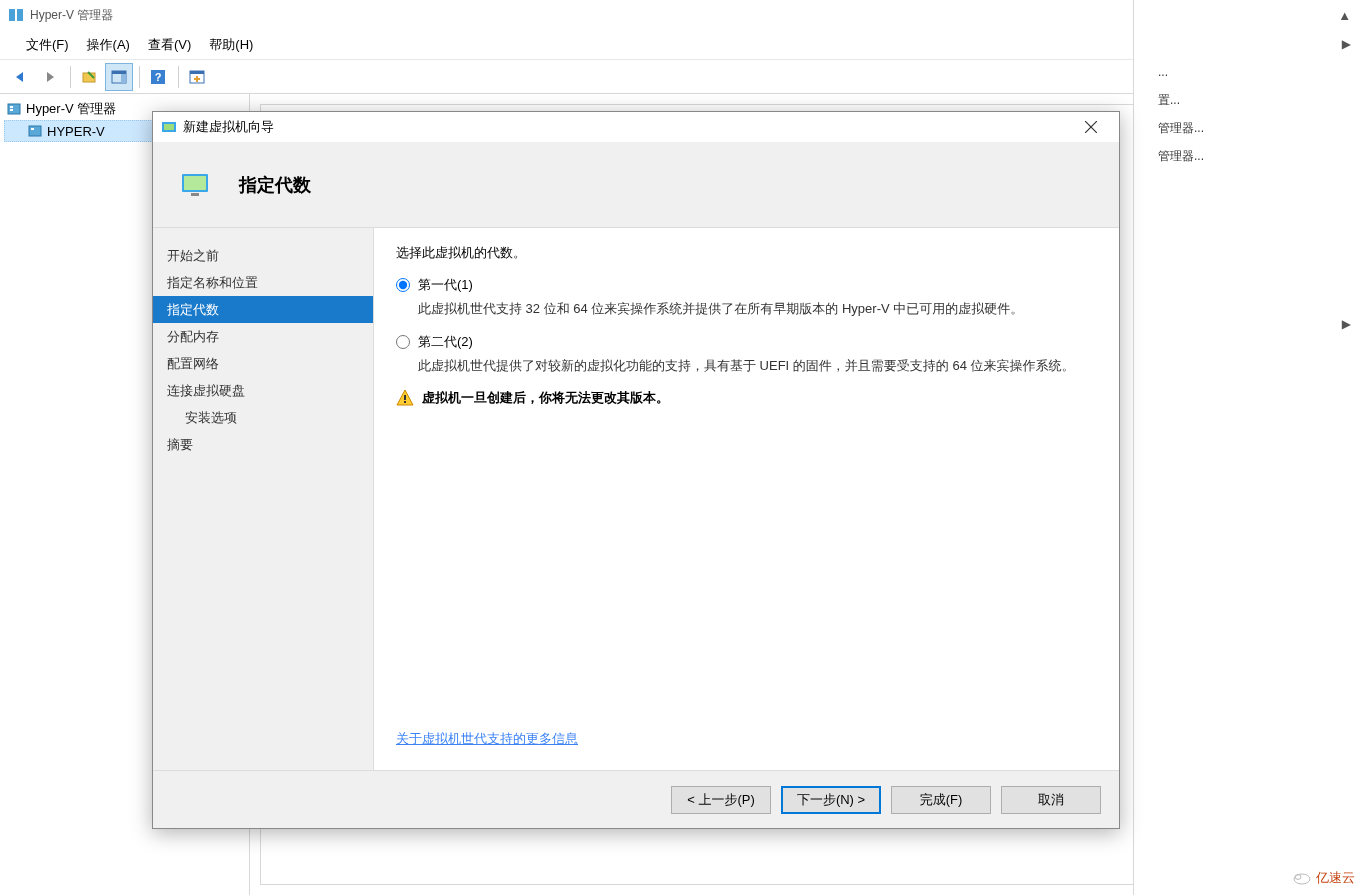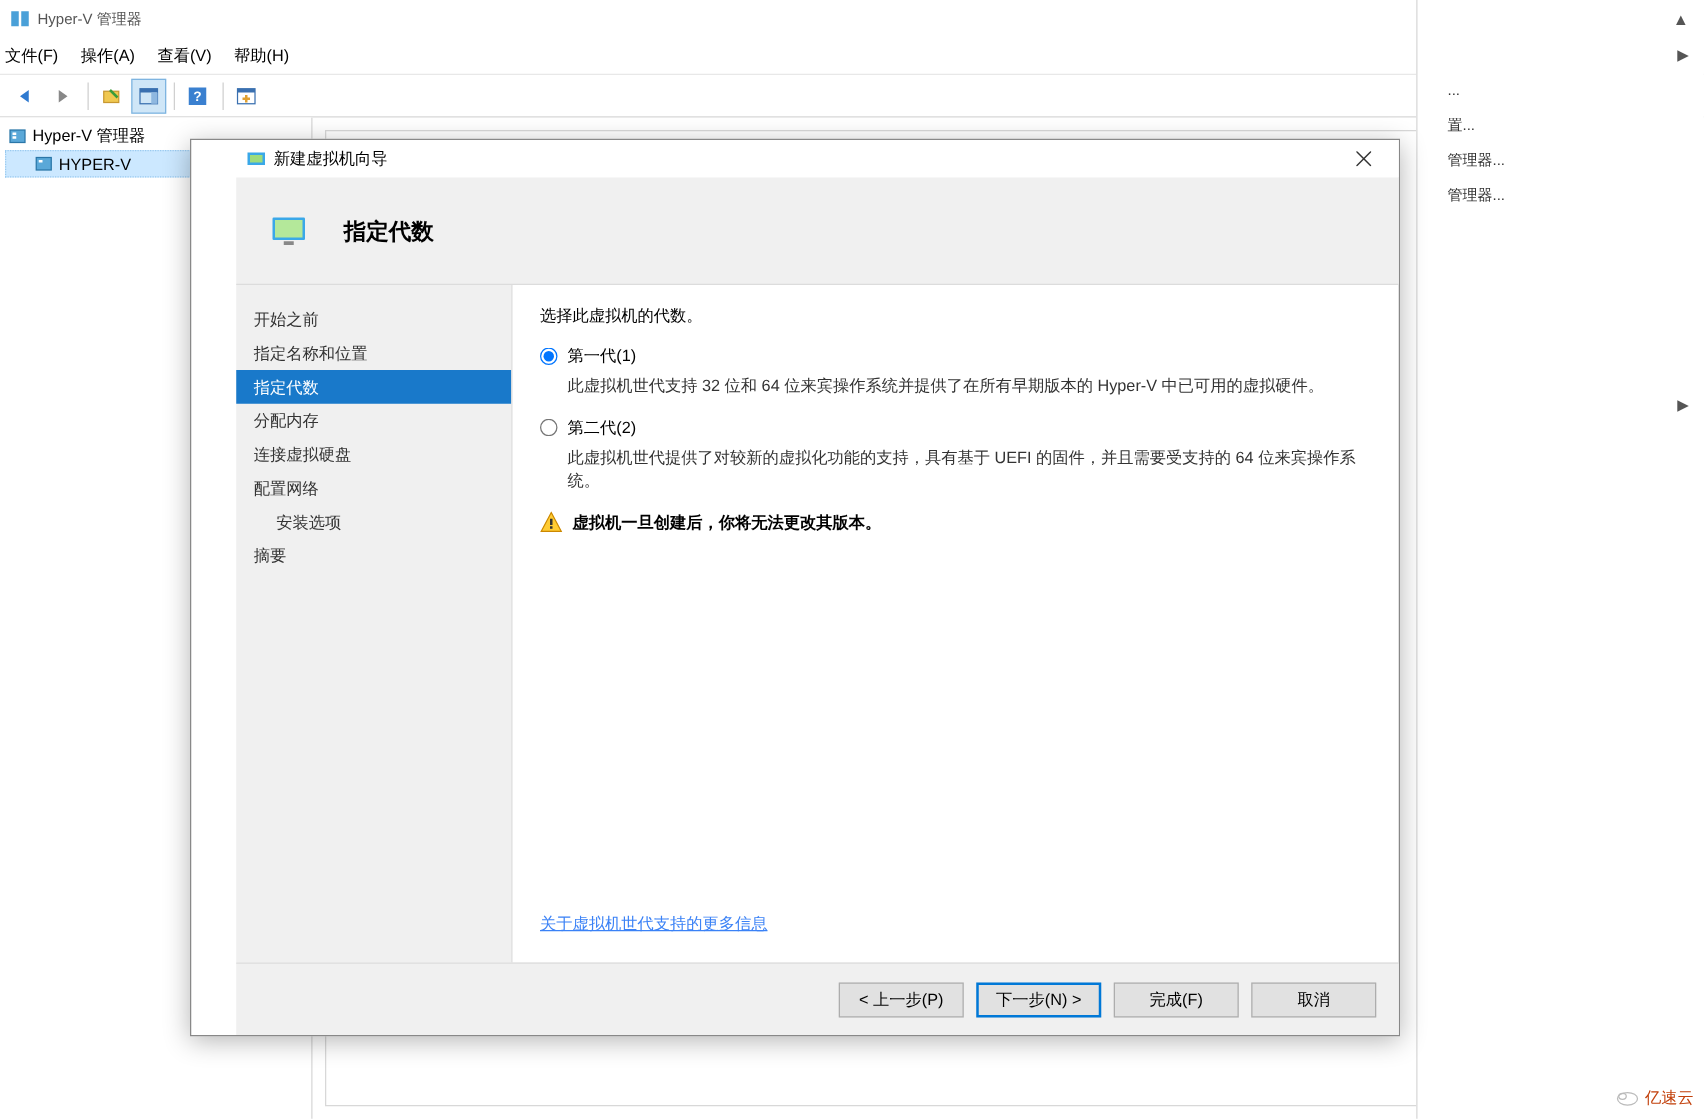--- a/index.html
+++ b/index.html
@@ -6,42 +6,42 @@
 body { background: #fff; width: 1363px; height: 895px; position: relative; overflow: hidden; }
 
 
 .main-window { width: 1363px; height: 895px; position: relative; }
 .titlebar { height: 30px; display: flex; align-items: center; padding: 0 8px; background: #fff; }
 .titlebar-icon { width: 16px; height: 16px; margin-right: 6px; }
 .titlebar-text { font-size: 12px; color: #555; flex: 1; }
 .win-controls { display: flex; }
 .win-btn { width: 46px; height: 30px; display: flex; align-items: center; justify-content: center; color: #666; font-size: 13px; }
 
-.menubar { height: 30px; display: flex; align-items: center; padding: 0 4px; gap: 18px; background: #fff; border-bottom: 1px solid #e8e8e8; }
+.menubar { height: 30px; display: flex; align-items: center; padding: 0 26px; gap: 18px; background: #fff; border-bottom: 1px solid #e8e8e8; }
 .menubar span { font-size: 13px; color: #000; }
 
 .toolbar { height: 34px; display: flex; align-items: center; padding: 0 6px; gap: 0; background: #fff; border-bottom: 1px solid #d8d8d8; }
 .tool-btn { width: 28px; height: 28px; display: flex; align-items: center; justify-content: center; margin-right: 2px; }
 .tool-btn.selected { background: #cfe6f7; border: 1px solid #7eb4e0; }
 .tool-sep { width: 1px; height: 22px; background: #d0d0d0; margin: 0 4px; }
 
 .content-area { display: flex; height: calc(895px - 30px - 30px - 34px); }
 .tree-panel { width: 250px; border-right: 1px solid #d8d8d8; padding: 4px; background: #fff; }
 .tree-root { display: flex; align-items: center; height: 22px; gap: 4px; padding-left: 2px; font-size: 13px; }
 .tree-child { display: flex; align-items: center; height: 22px; gap: 4px; padding-left: 22px; font-size: 13px; background: #cce8ff; border: 1px dotted #99c9ef; text-align: center; }
 .tree-icon { width: 16px; height: 16px; display: inline-flex; align-items: center; justify-content: center; }
 .right-inner-border { position: absolute; left: 10px; right: 10px; top: 10px; bottom: 10px; border: 1px solid #d8d8d8; }
 .action-panel { position: absolute; right: 0; top: 0; width: 230px; height: 100%; border-left: 1px solid #d8d8d8; background: #fff; }
 .action-header { height: 30px; display: flex; align-items: center; padding: 0 12px; font-size: 13px; justify-content: space-between; }
 .action-item { height: 28px; display: flex; align-items: center; padding: 0 12px 0 24px; font-size: 12px; color: #333; }
 .arrow-right { color: #555; }
 .arrow-up { color: #555; }
 
 
-.dialog { position: absolute; left: 152px; top: 111px; width: 968px; height: 718px; background: #fff; border: 1px solid #888; box-shadow: 0 4px 20px rgba(0,0,0,0.3); display: flex; flex-direction: column; padding-left: 36px; }
+.dialog { position: absolute; left: 152px; top: 111px; width: 968px; height: 718px; background: #fff; border: 1px solid #888; box-shadow: 0 4px 20px rgba(0,0,0,0.3); display: flex; flex-direction: column; }
 .dialog-titlebar { height: 30px; display: flex; align-items: center; padding: 0 8px; background: #fff; }
 .dialog-title-icon { width: 16px; height: 16px; margin-right: 6px; }
 .dialog-title { font-size: 13px; flex: 1; }
 .dialog-close { width: 40px; height: 30px; display: flex; align-items: center; justify-content: center; font-size: 16px; color: #333; }
 
 .dialog-header { height: 86px; background: #f0f0f0; display: flex; align-items: center; padding-left: 28px; gap: 30px; border-bottom: 1px solid #dcdcdc; }
 .header-icon { width: 28px; height: 24px; }
 .header-title { font-size: 18px; font-weight: bold; color: #000; }
 
 .dialog-body { flex: 1; display: flex; }
@@ -234,22 +234,22 @@
       </span>
       <span class="header-title">指定代数</span>
     </div>
 
     <div class="dialog-body">
       <div class="wizard-nav">
         <div class="wiz-item">开始之前</div>
         <div class="wiz-item">指定名称和位置</div>
         <div class="wiz-item active">指定代数</div>
         <div class="wiz-item">分配内存</div>
+        <div class="wiz-item">配置网络</div>
         <div class="wiz-item">连接虚拟硬盘</div>
-        <div class="wiz-item">配置网络</div>
         <div class="wiz-item indent">安装选项</div>
         <div class="wiz-item">摘要</div>
       </div>
 
       <div class="wizard-content">
         <div class="content-text">选择此虚拟机的代数。</div>
 
         <div class="radio-row">
           <input type="radio" name="gen" checked="" style="">
           <span class="radio-label">第一代(1)</span>

